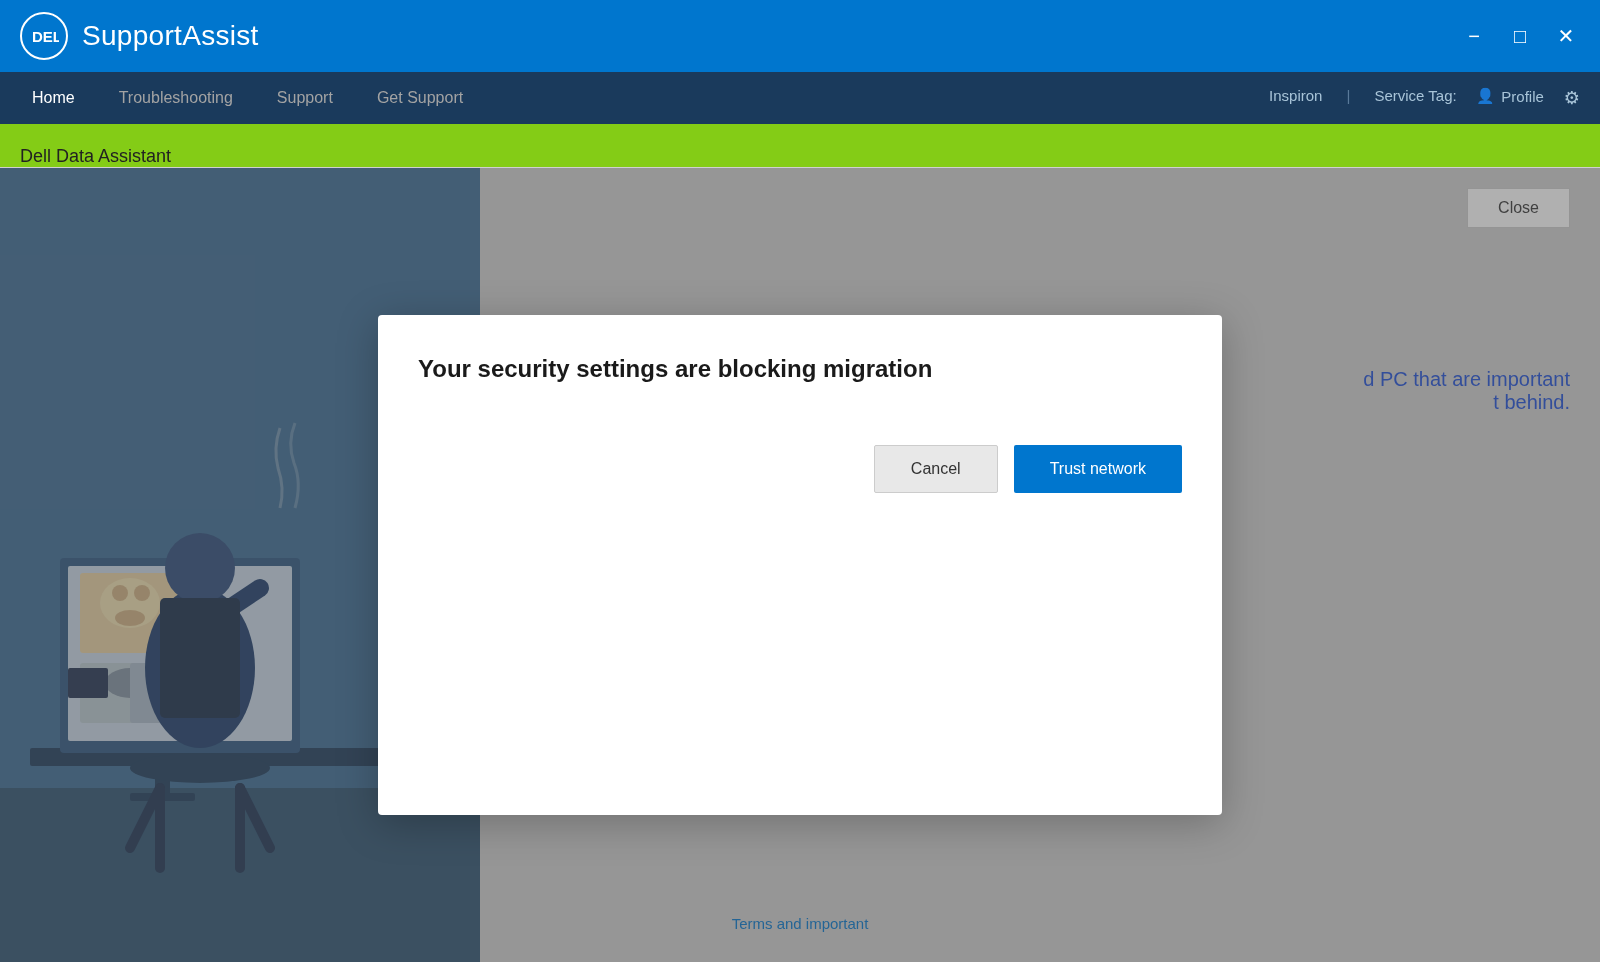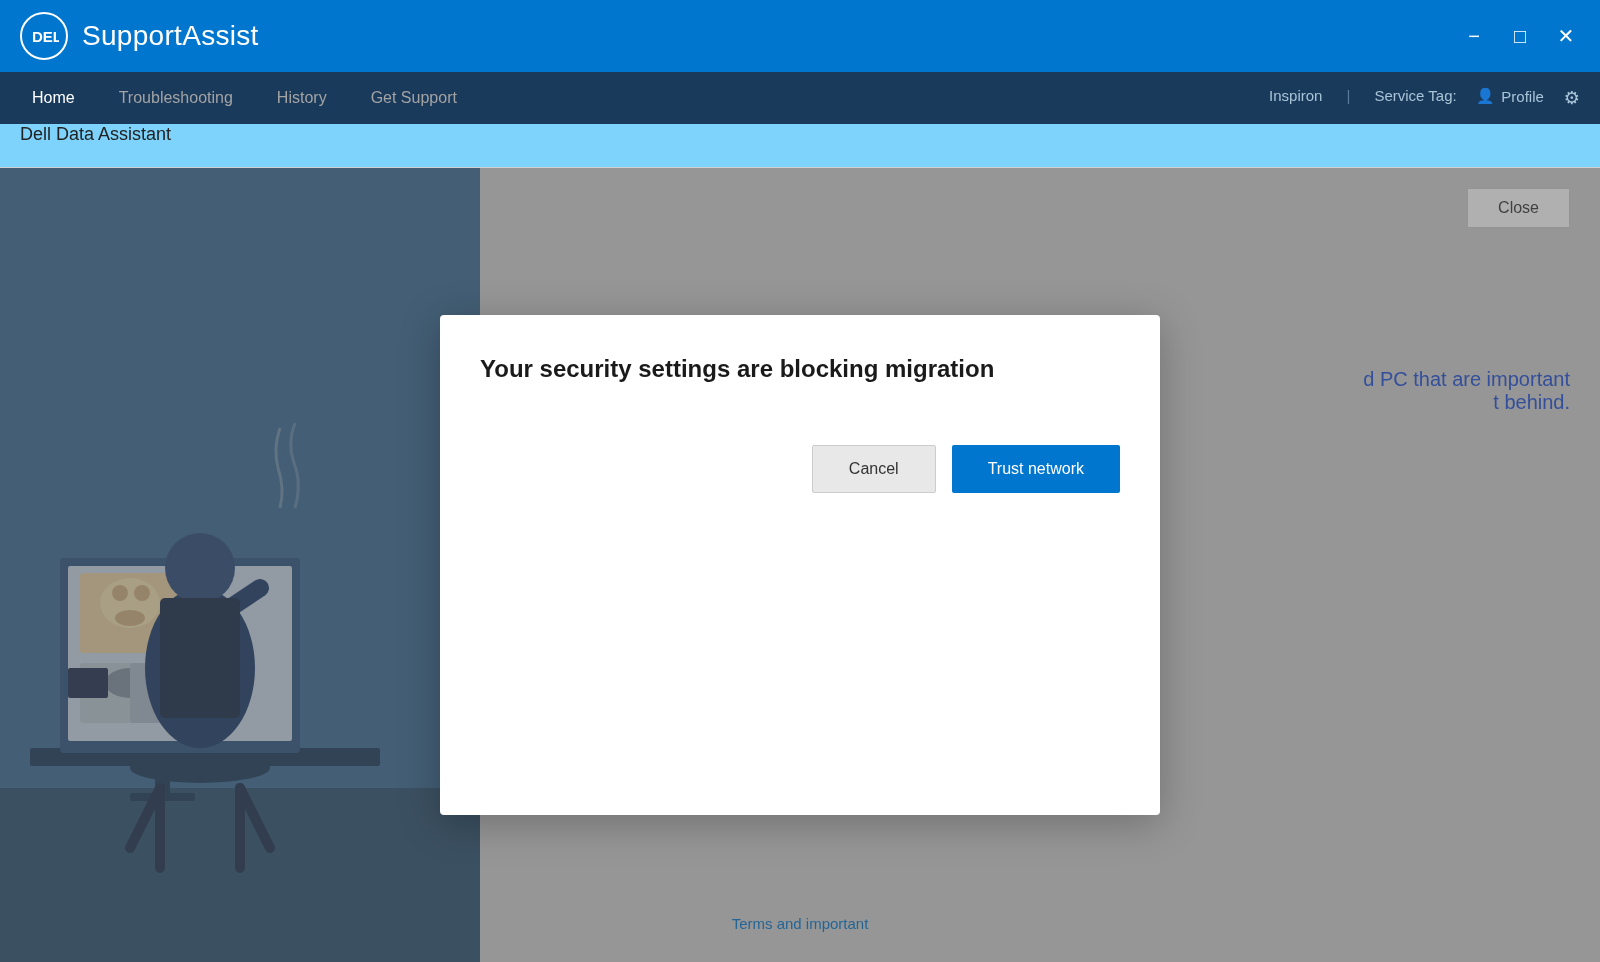--- a/index.html
+++ b/index.html
@@ -96,23 +96,23 @@
     .nav-right .gear-icon {
       cursor: pointer;
       color: #a8c4d8;
       font-size: 18px;
     }
 
     
     .page-header {
       width: 100%;
       height: 44px;
-      background: #7dd3fc;
-      display: flex;
-      align-items: flex-start;
+      background: #84cc16;
+      display: flex;
+      align-items: flex-end;
       padding: 0 20px;
       border-bottom: 1px solid #d0d0d0;
     }
     .page-header-title {
       font-size: 18px;
       color: #222;
       font-weight: 400;
     }
 
     
@@ -184,21 +184,21 @@
       top: 0; left: 0; right: 0; bottom: 0;
       background: rgba(80, 80, 80, 0.45);
       display: flex;
       align-items: center;
       justify-content: center;
       z-index: 10;
     }
 
     .modal {
       background: white;
-      width: 720px;
+      width: 844px;
       min-height: 500px;
       border-radius: 4px;
       padding: 40px 40px 36px 40px;
       display: flex;
       flex-direction: column;
       position: relative;
       box-shadow: 0 8px 40px rgba(0,0,0,0.25);
     }
 
     .modal-title {
@@ -257,21 +257,21 @@
   <div class="title-bar-controls">
     <button class="title-bar-btn">−</button>
     <button class="title-bar-btn">□</button>
     <button class="title-bar-btn">✕</button>
   </div>
 </div>
 
 <div class="nav-bar">
   <a class="nav-item active">Home</a>
   <a class="nav-item">Troubleshooting</a>
-  <a class="nav-item">History</a>
+  <a class="nav-item">Support</a>
   <a class="nav-item">Get Support</a>
   <div class="nav-right">
     <span>Inspiron</span>
     <span class="separator">|</span>
     <span>Service Tag:</span>
     <div class="profile-icon">
       <span>👤</span>
       <span>Profile</span>
     </div>
     <span class="gear-icon">⚙</span>

